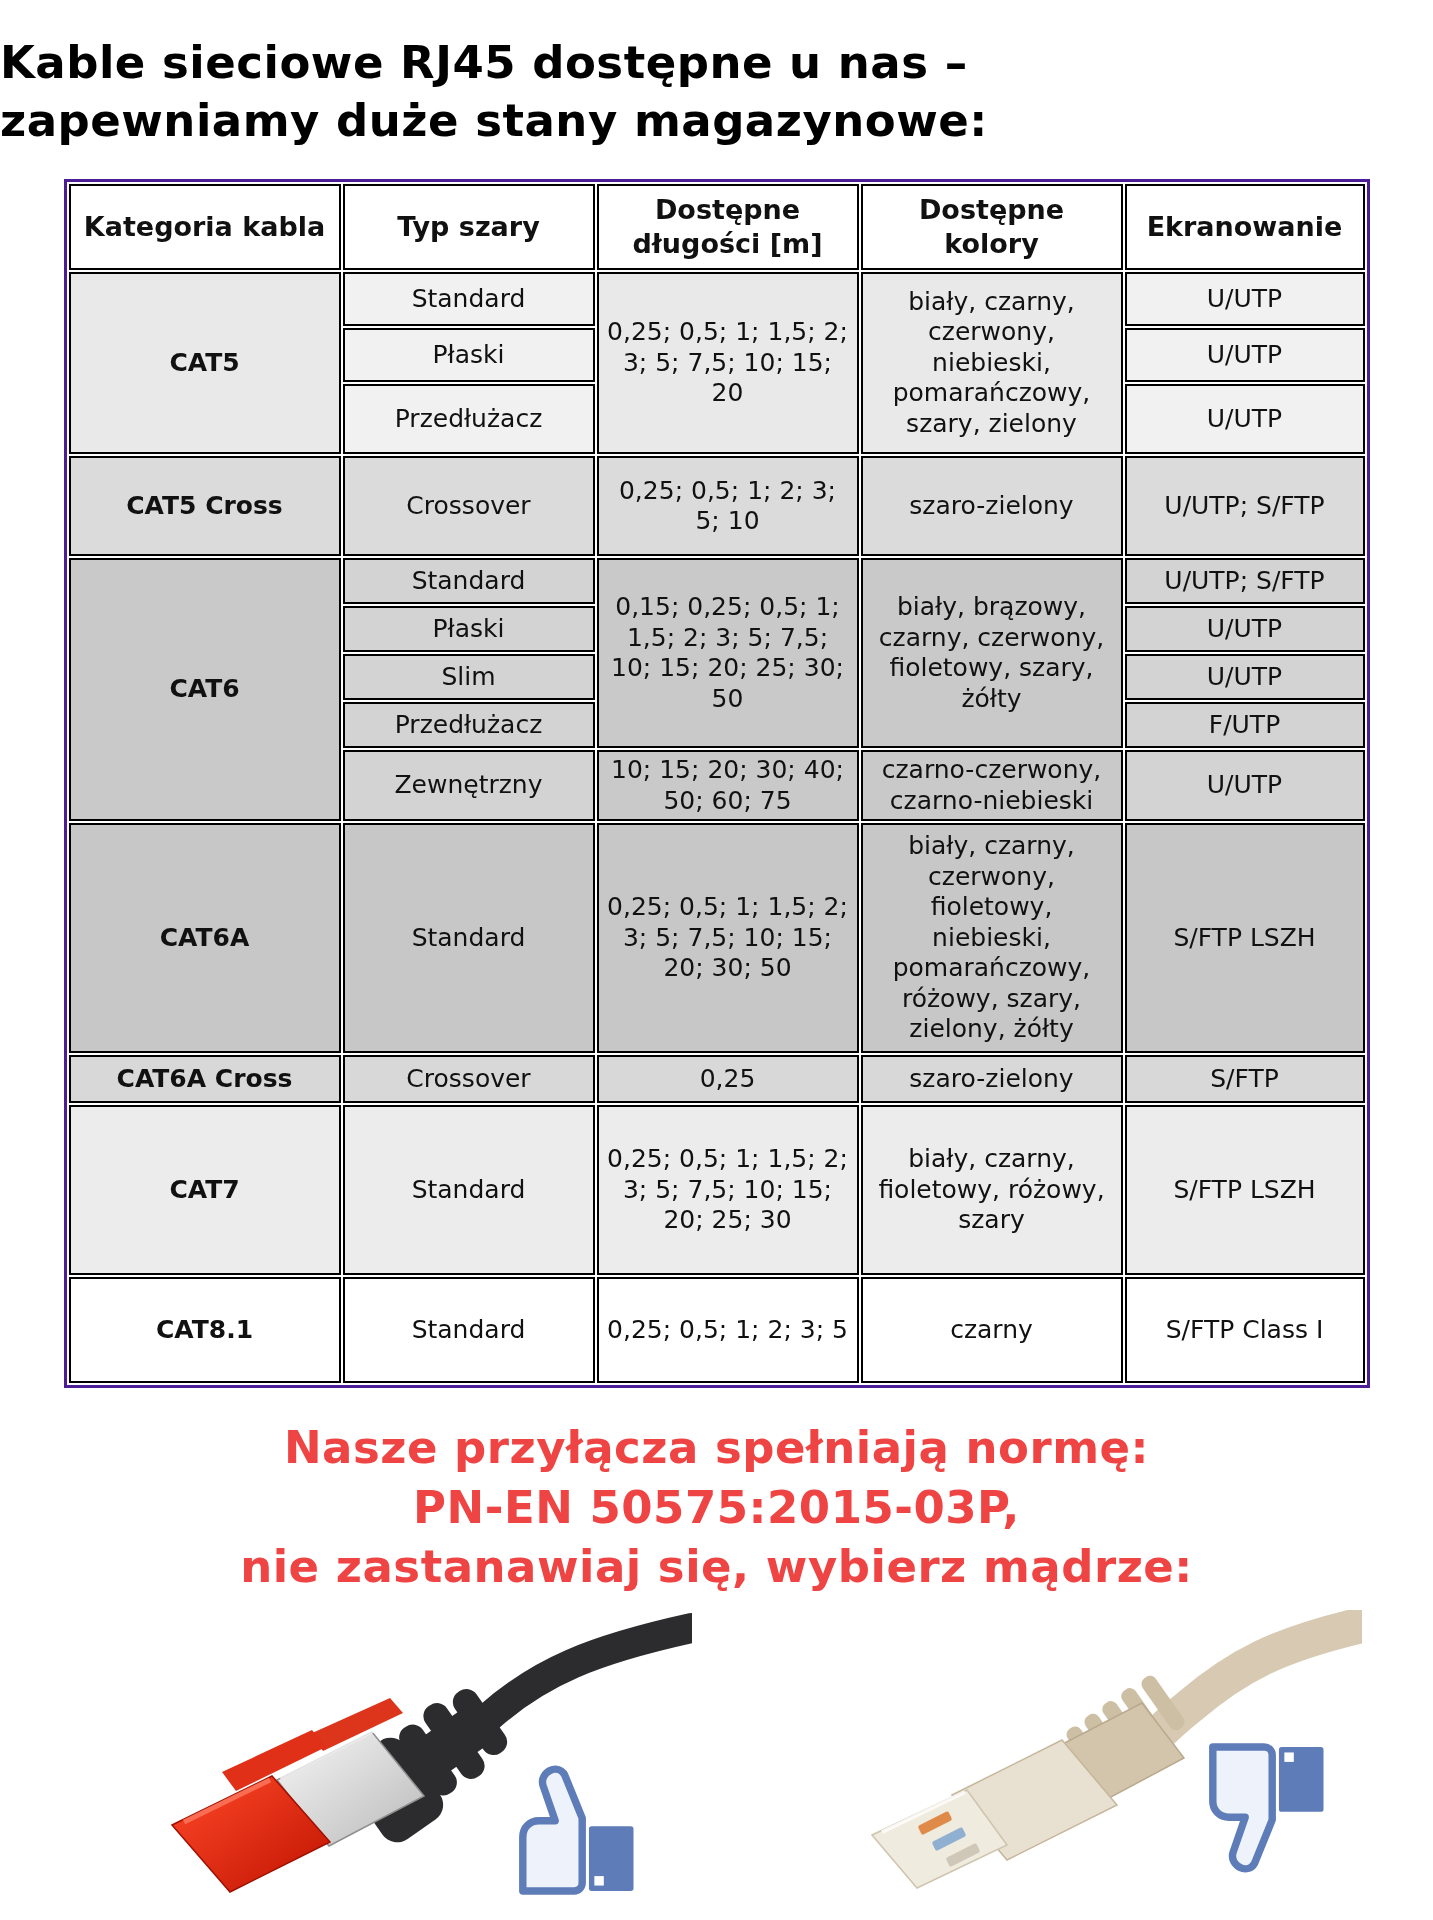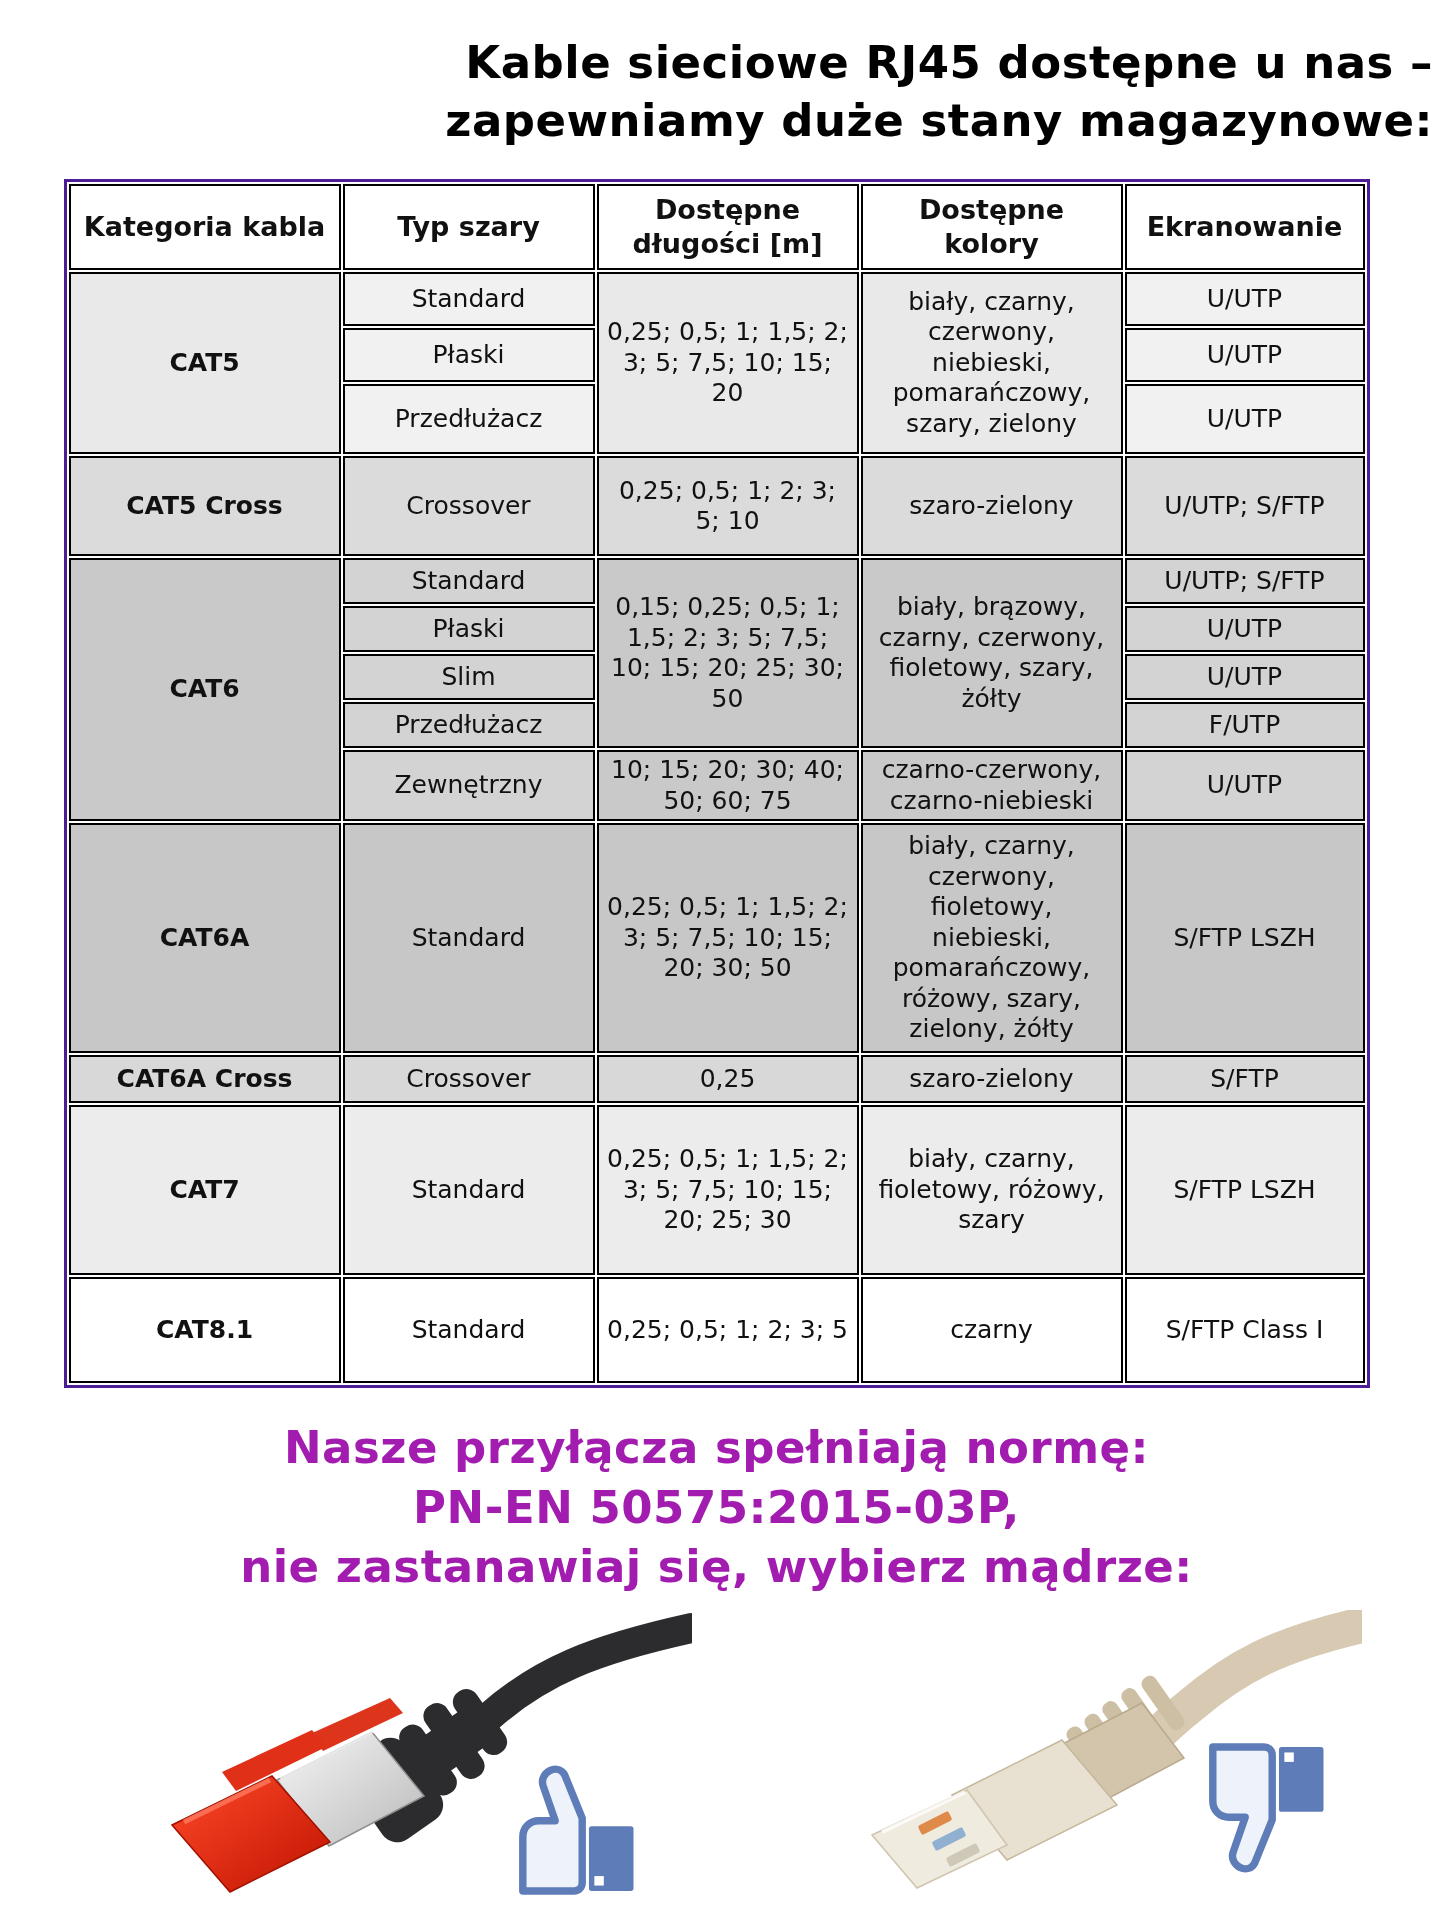--- a/index.html
+++ b/index.html
@@ -6,36 +6,36 @@
     --like-blue:#5d7cb8;
     --connector-red:#e03018;
     --cable-black:#2c2c2f;
     --cable-beige:#d8cab2;
   }
   *{box-sizing:border-box;margin:0;padding:0}
   html,body{background:#fff}
   body{font-family:"DejaVu Sans","Liberation Sans",sans-serif;color:#111}
   .page{width:1433px;height:1920px;margin:0 auto;background:#fff;overflow:hidden;position:relative}
 
-  .title{margin-top:34px;text-align:right;font-size:45px;font-weight:bold;line-height:1.28;color:#000;letter-spacing:.5px}
+  .title{margin-top:34px;text-align:left;font-size:45px;font-weight:bold;line-height:1.28;color:#000;letter-spacing:.5px}
 
   table.cables{margin:30px auto 0 auto;border:3px solid #4c1d95;border-collapse:separate;border-spacing:2px;background:#fff;table-layout:fixed;width:1296px}
   table.cables th,table.cables td{border:2px solid #000;text-align:center;vertical-align:middle;padding:3px 6px;font-size:25px;line-height:1.22;overflow:hidden}
   table.cables th{font-weight:bold;font-size:27px;background:#fff;line-height:1.25}
   td.cat{font-weight:bold}
 
   td.c5{background:#e9e9e9}   td.c5.sub{background:#f1f1f1}
   td.c5x{background:#dbdbdb}
   td.c6{background:#c9c9c9}   td.c6.sub{background:#d3d3d3}
   td.c6a{background:#c7c7c7}
   td.c6ax{background:#d8d8d8}
   td.c7{background:#ececec}
   td.c8{background:#ffffff}
 
-  .footer-text{margin-top:30px;text-align:center;font-size:45px;font-weight:bold;line-height:1.32;color:#a21caf;letter-spacing:.5px}
+  .footer-text{margin-top:30px;text-align:center;font-size:45px;font-weight:bold;line-height:1.32;color:#ef4444;letter-spacing:.5px}
 
   .figures{display:flex;justify-content:center;gap:30px;margin-top:14px}
   .figure{position:relative}
 </style>
 </head>
 <body>
 
 <div class="page">
 
   <h1 class="title">

